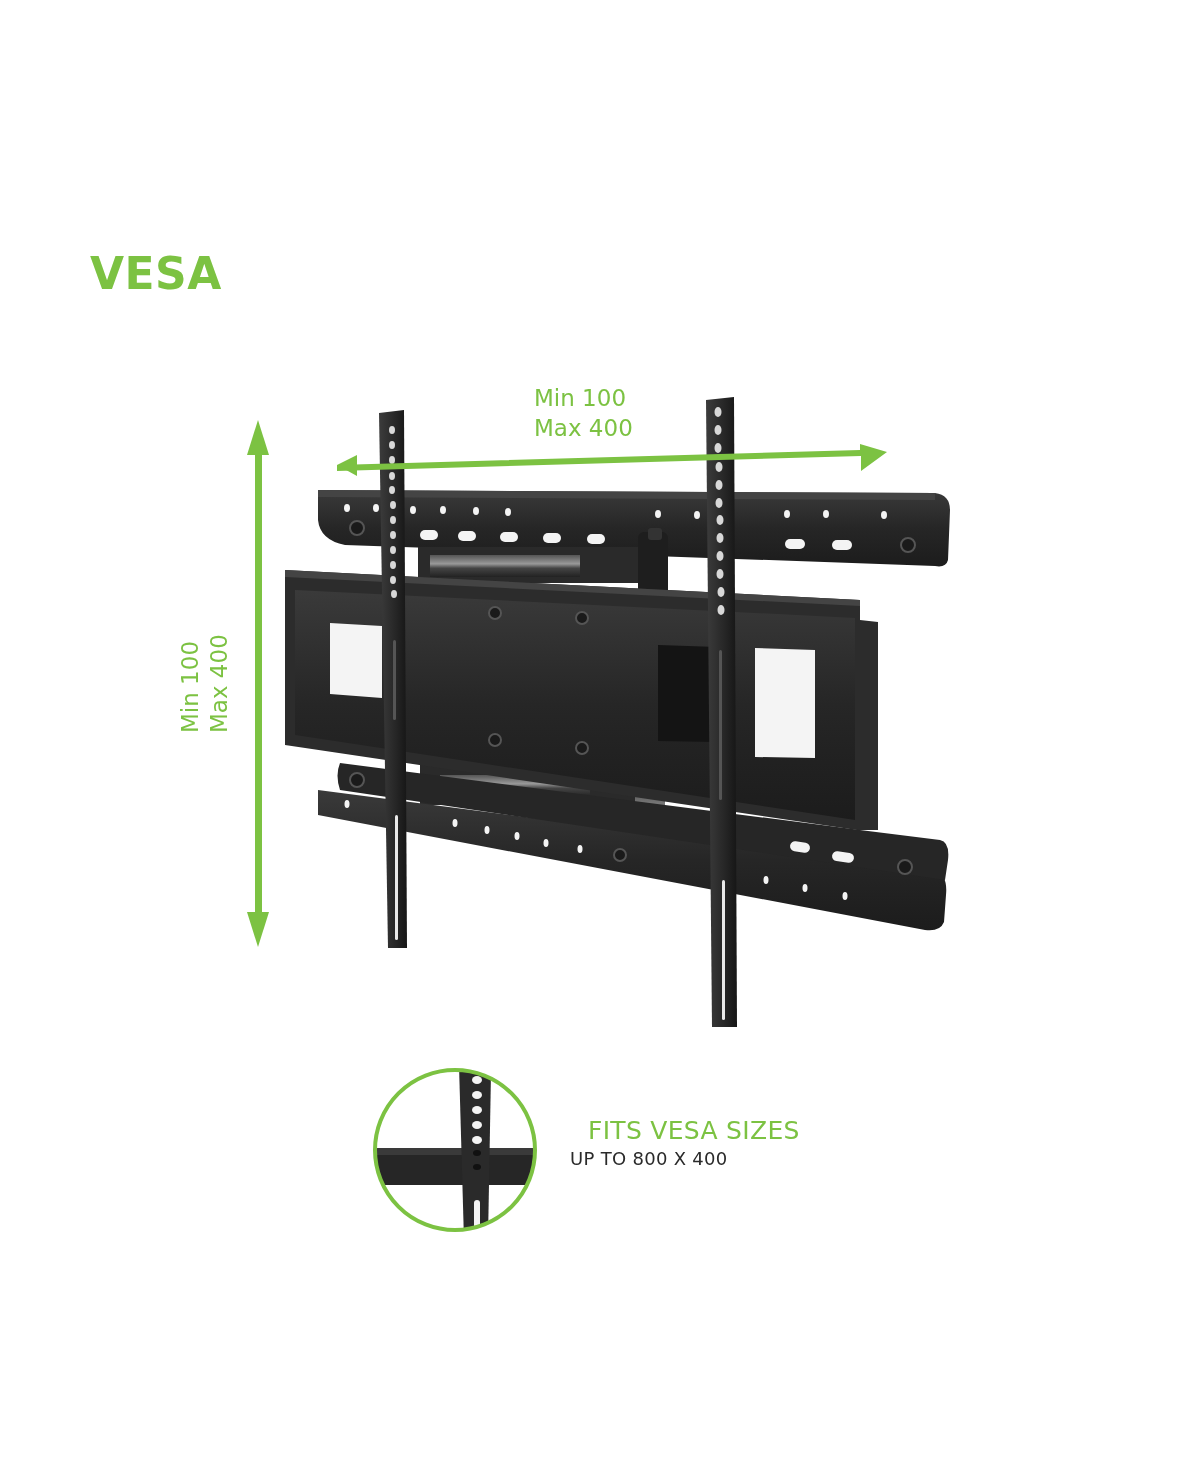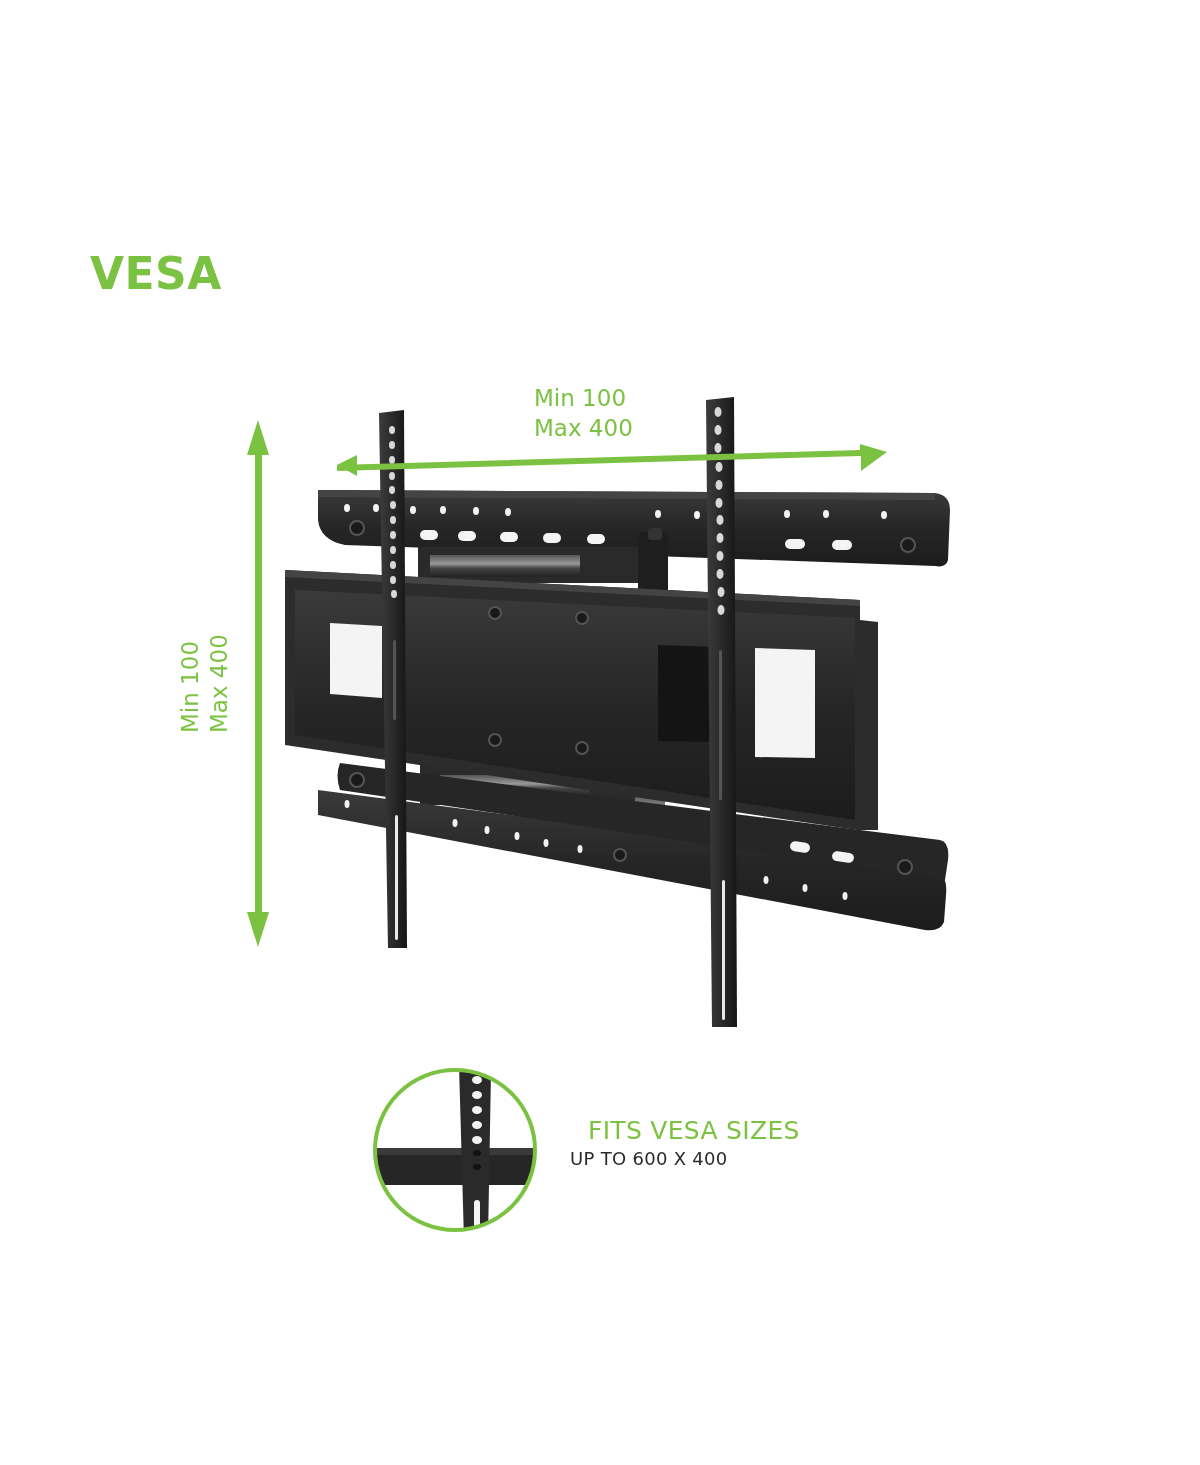--- a/index.html
+++ b/index.html
@@ -206,13 +206,13 @@
   <div>Min 100</div>
   <div>Max 400</div>
 </div>
 
 <div class="dim-v">
   <div>Min 100</div>
   <div>Max 400</div>
 </div>
 
 <div class="callout-title">FITS VESA SIZES</div>
-<div class="callout-sub">UP TO 600 X 400</div>
+<div class="callout-sub">UP TO 800 X 400</div>
 
 </body></html>

